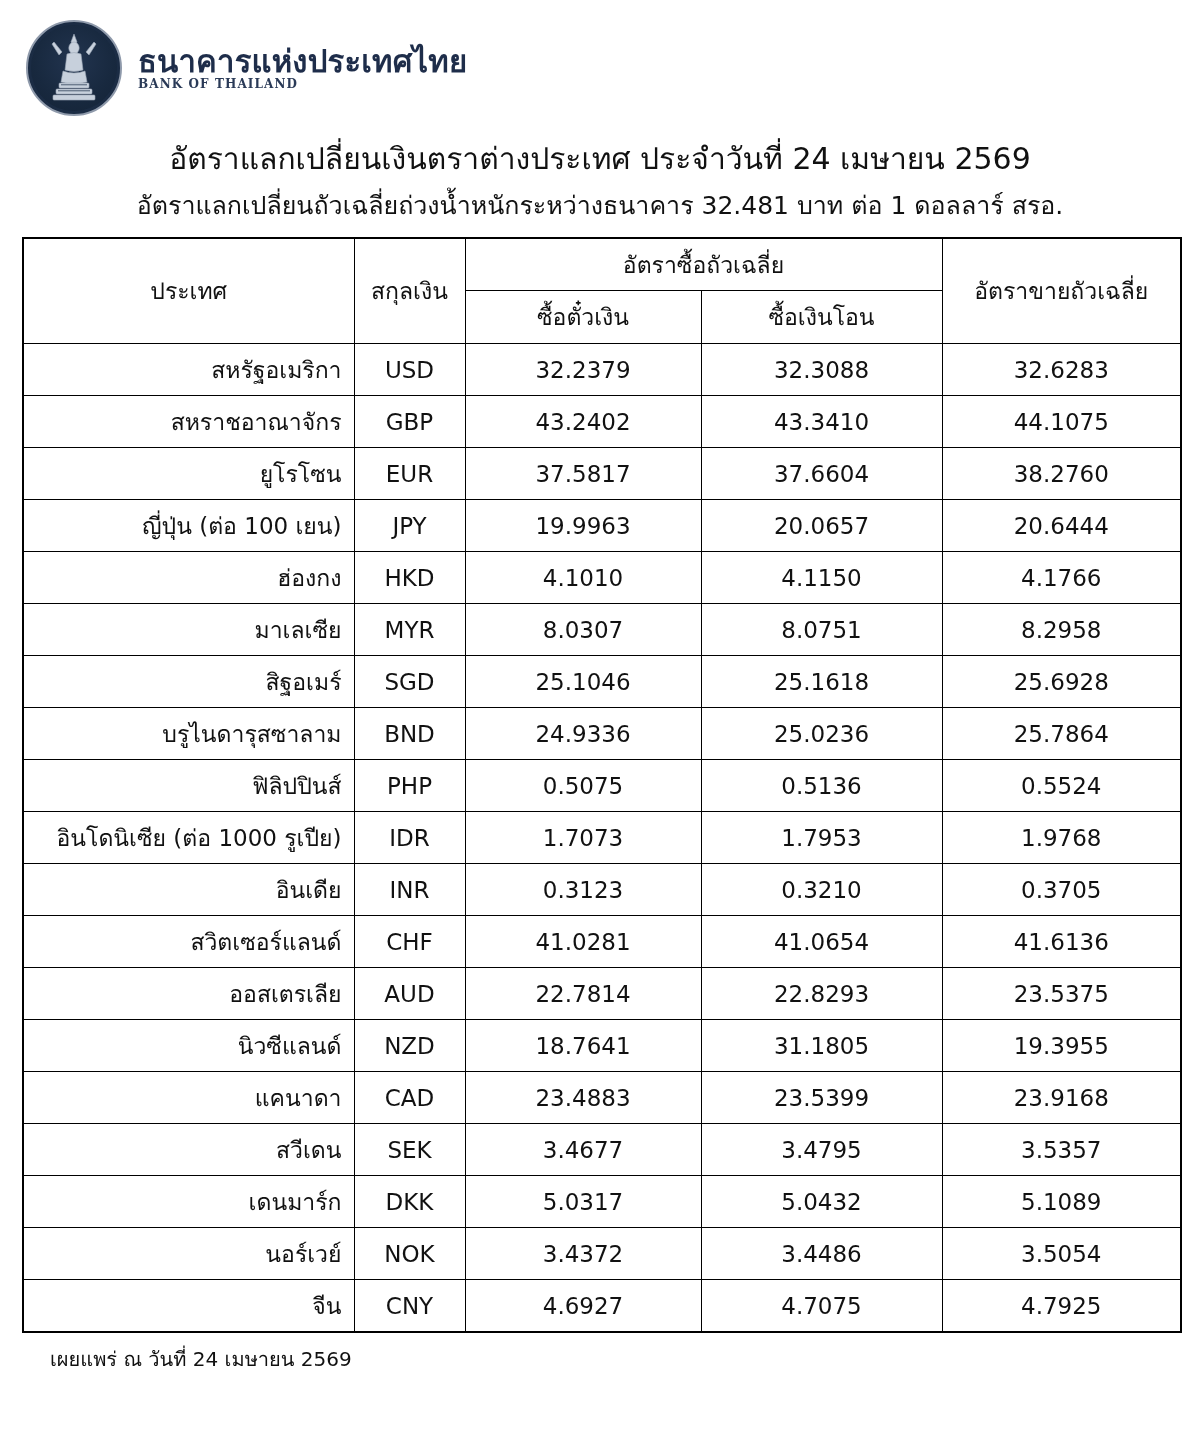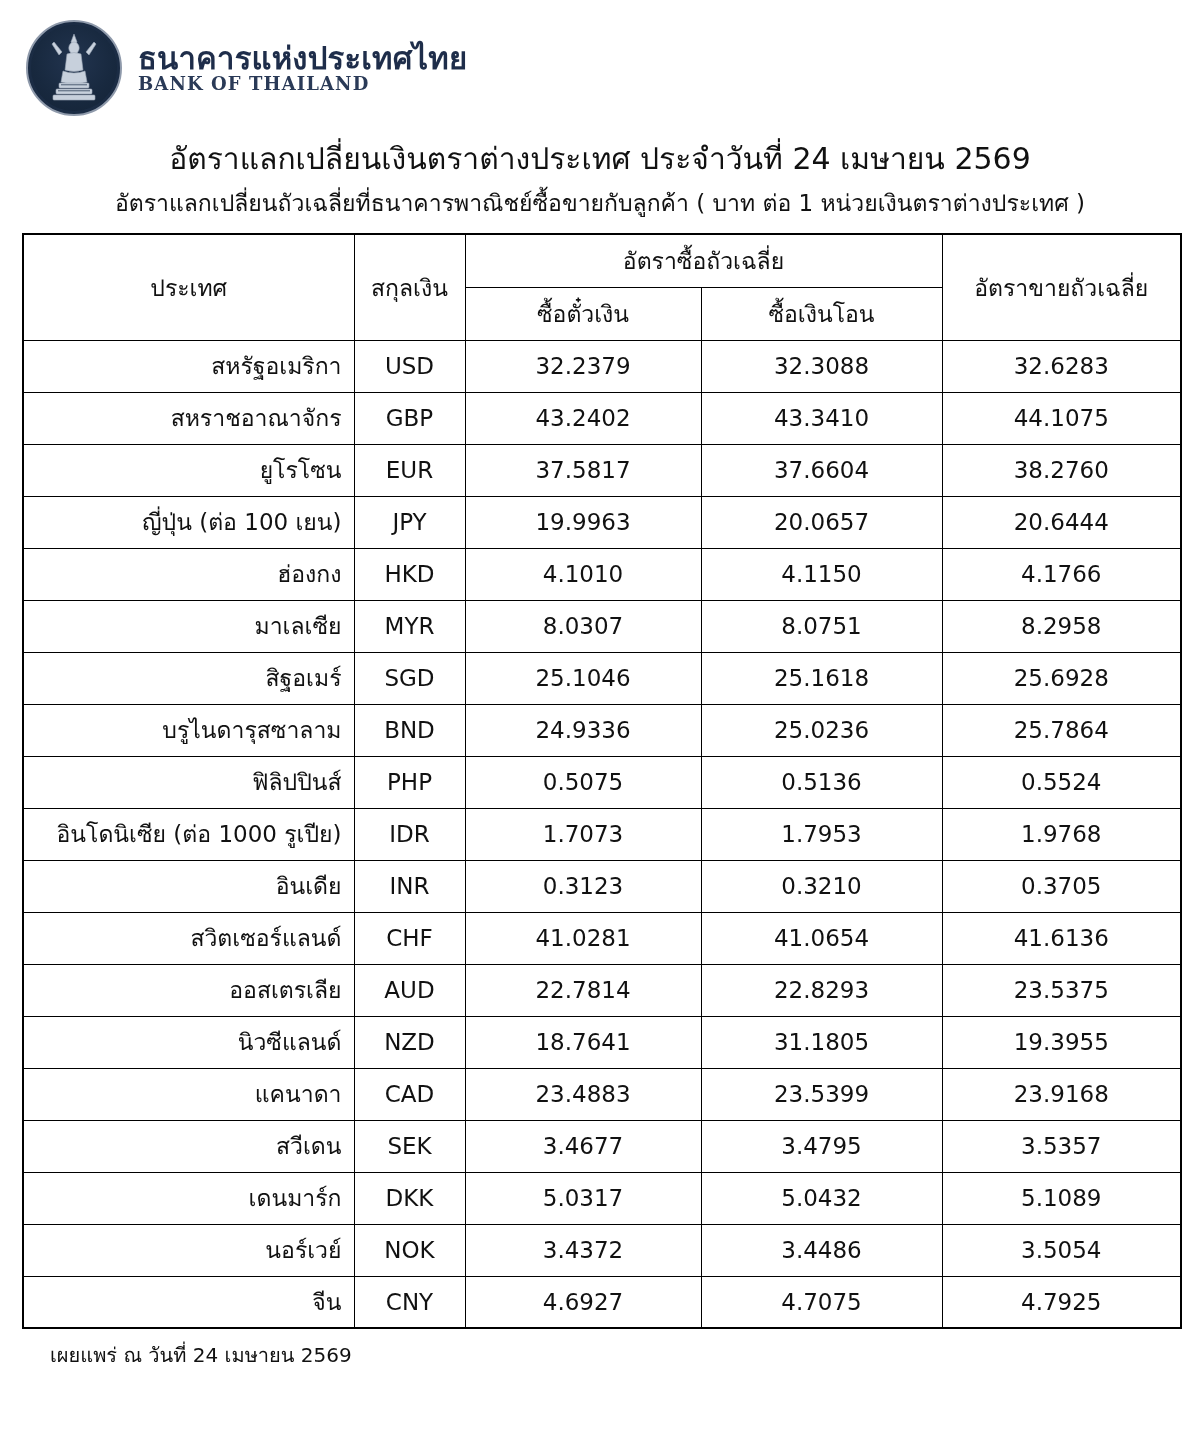--- a/index.html
+++ b/index.html
@@ -54,21 +54,21 @@
   .brand-th {
     font-size: 31px;
     font-weight: bold;
     color: #1e2d4a;
     letter-spacing: .2px;
     white-space: nowrap;
   }
   .brand-en {
     margin-top: 1px;
     font-family: "DejaVu Serif", "Liberation Serif", serif;
-    font-size: 18px;
+    font-size: 12px;
     font-weight: bold;
     color: #2a3a57;
     letter-spacing: 1.1px;
     white-space: nowrap;
   }
 
   
   .titles {
     padding: 22px 0 0 0;
     text-align: center;
@@ -173,21 +173,21 @@
       </svg>
     </div>
     <div class="brand">
       <div class="brand-th">ธนาคารแห่งประเทศไทย</div>
       <div class="brand-en">BANK OF THAILAND</div>
     </div>
   </div>
 
   <div class="titles">
     <div class="title-main">อัตราแลกเปลี่ยนเงินตราต่างประเทศ ประจำวันที่ 24 เมษายน 2569</div>
-    <div class="title-sub2">อัตราแลกเปลี่ยนถัวเฉลี่ยที่ธนาคารพาณิชย์ซื้อขายกับลูกค้า ( บาท ต่อ 1 หน่วยเงินตราต่างประเทศ )</div>
+    <div class="title-sub">อัตราแลกเปลี่ยนถัวเฉลี่ยถ่วงน้ำหนักระหว่างธนาคาร 32.481 บาท ต่อ 1 ดอลลาร์ สรอ.</div>
   </div>
 
   <div class="table-wrap">
     <table class="fx">
       <colgroup>
         <col style="width:331px">
           <col style="width:111px">
           <col style="width:236px">
           <col style="width:241px">
           <col style="width:239px">

